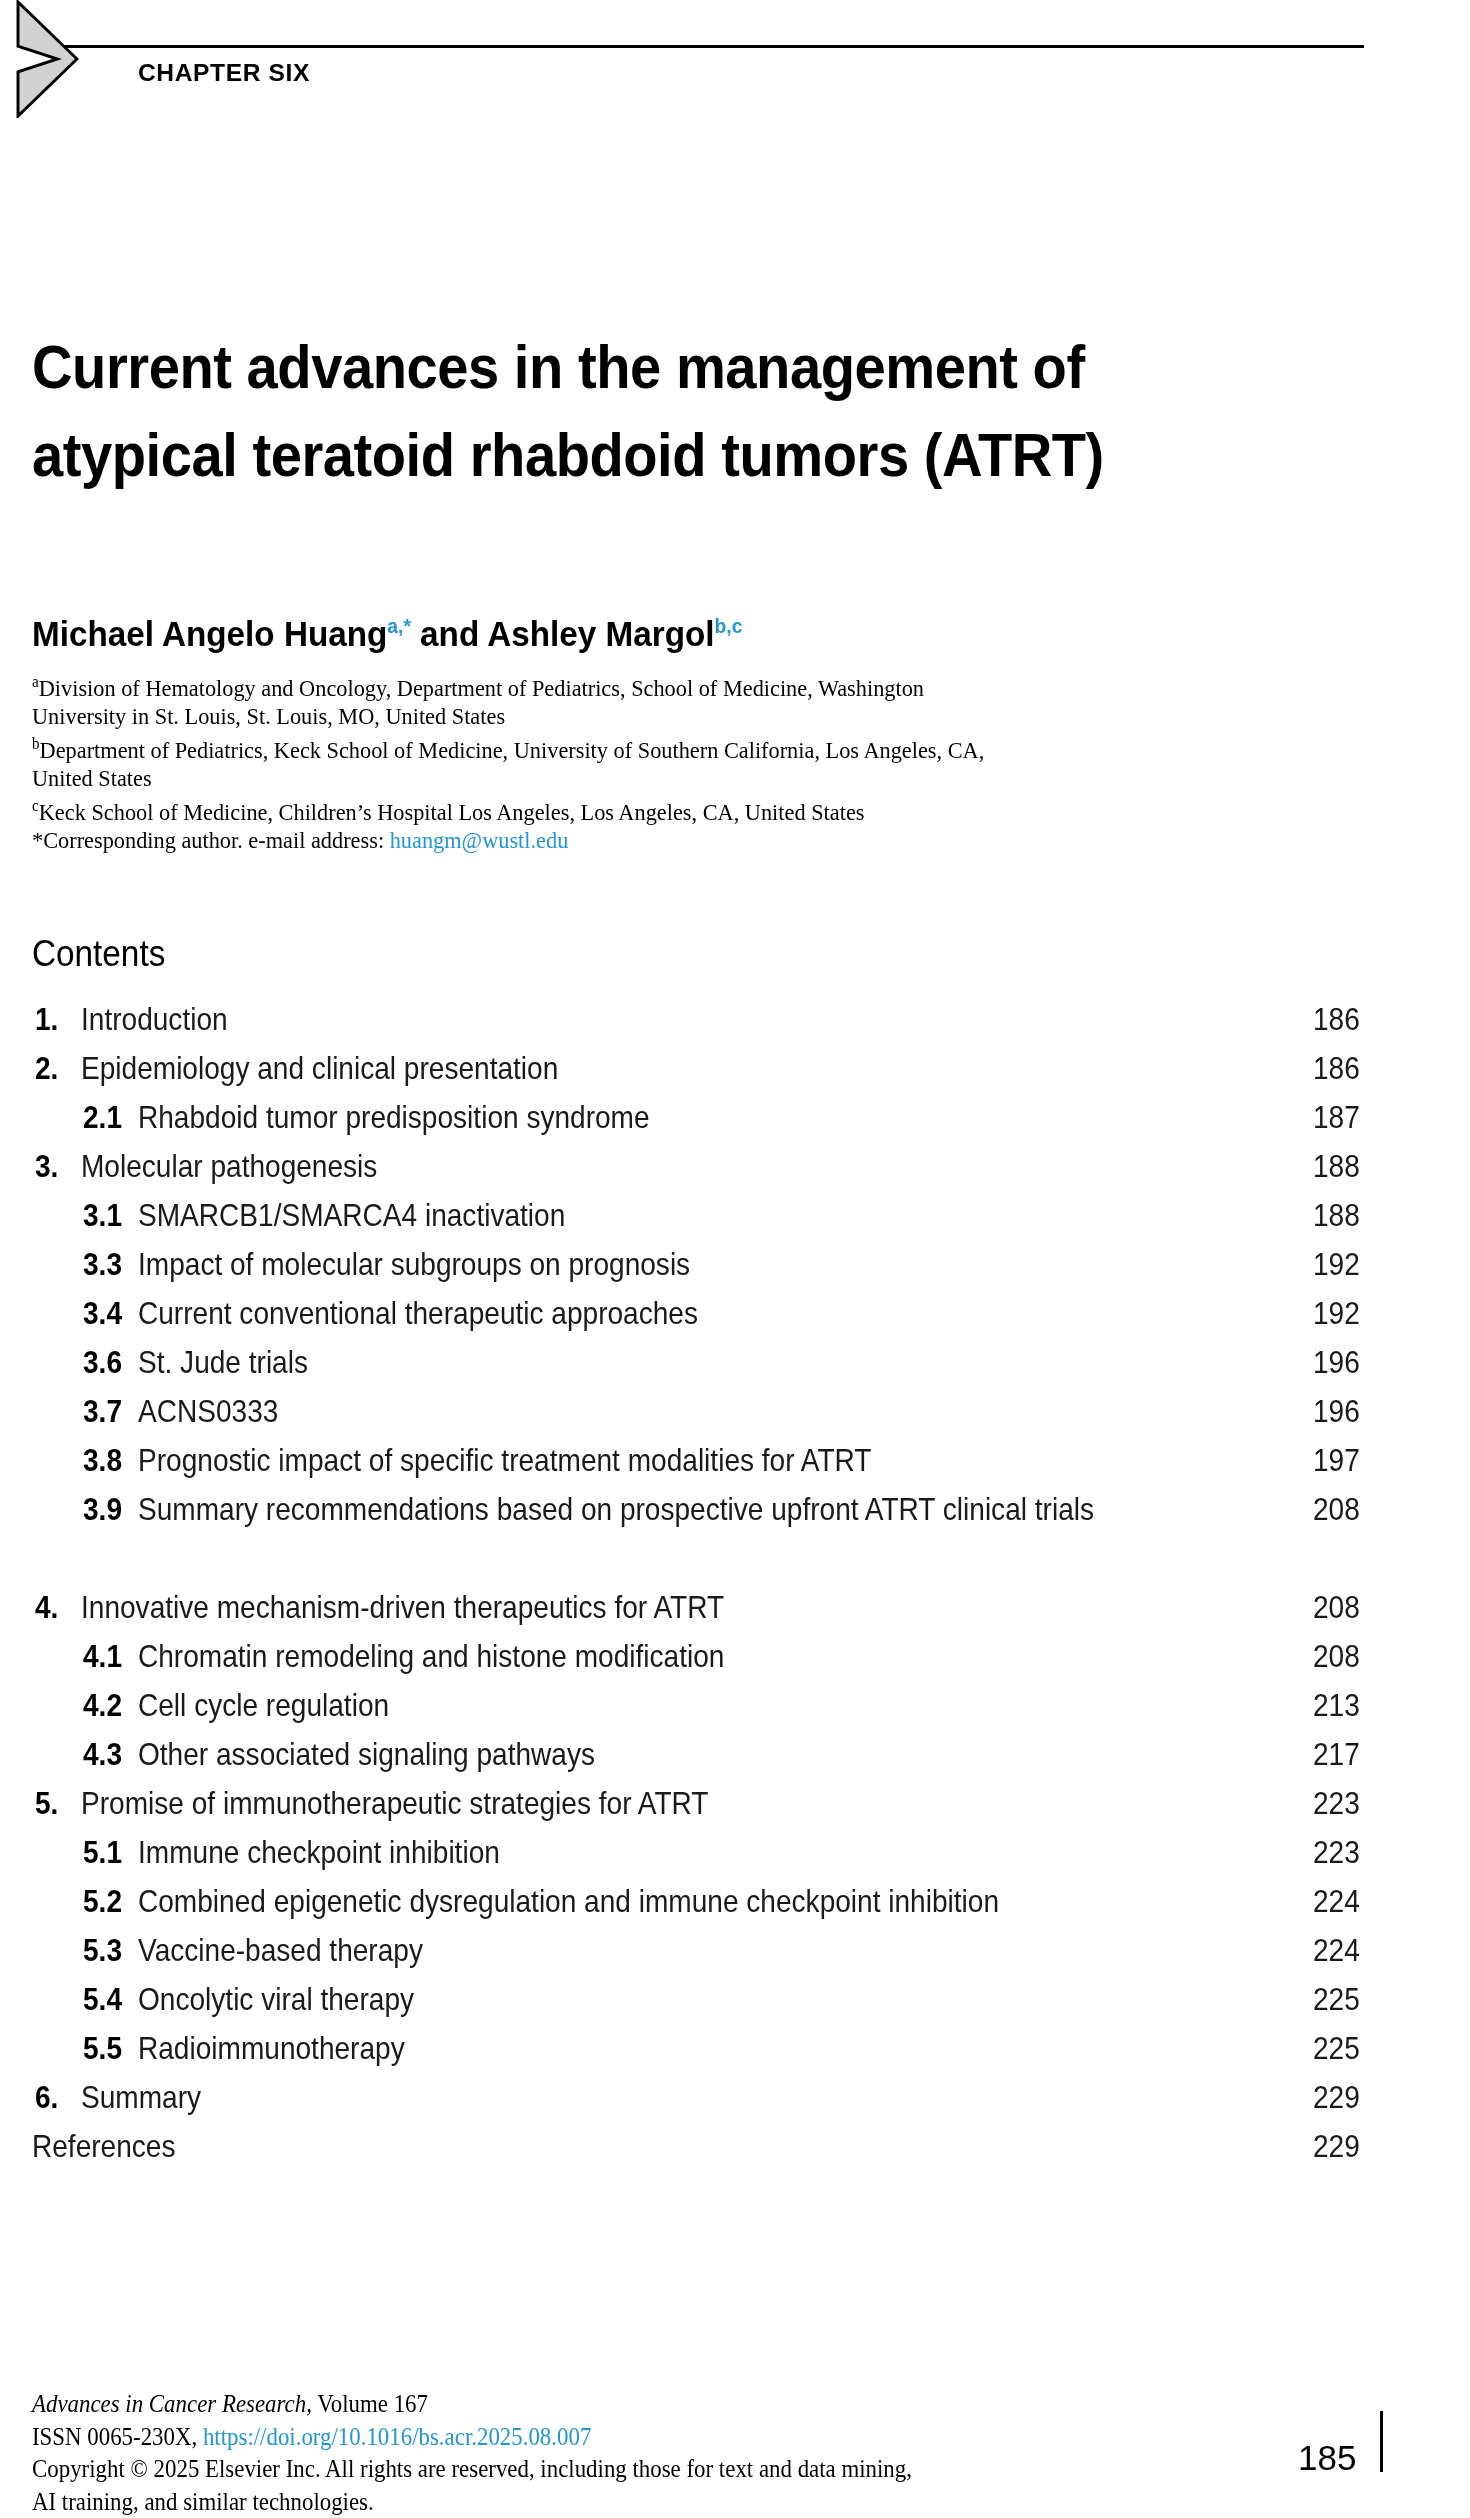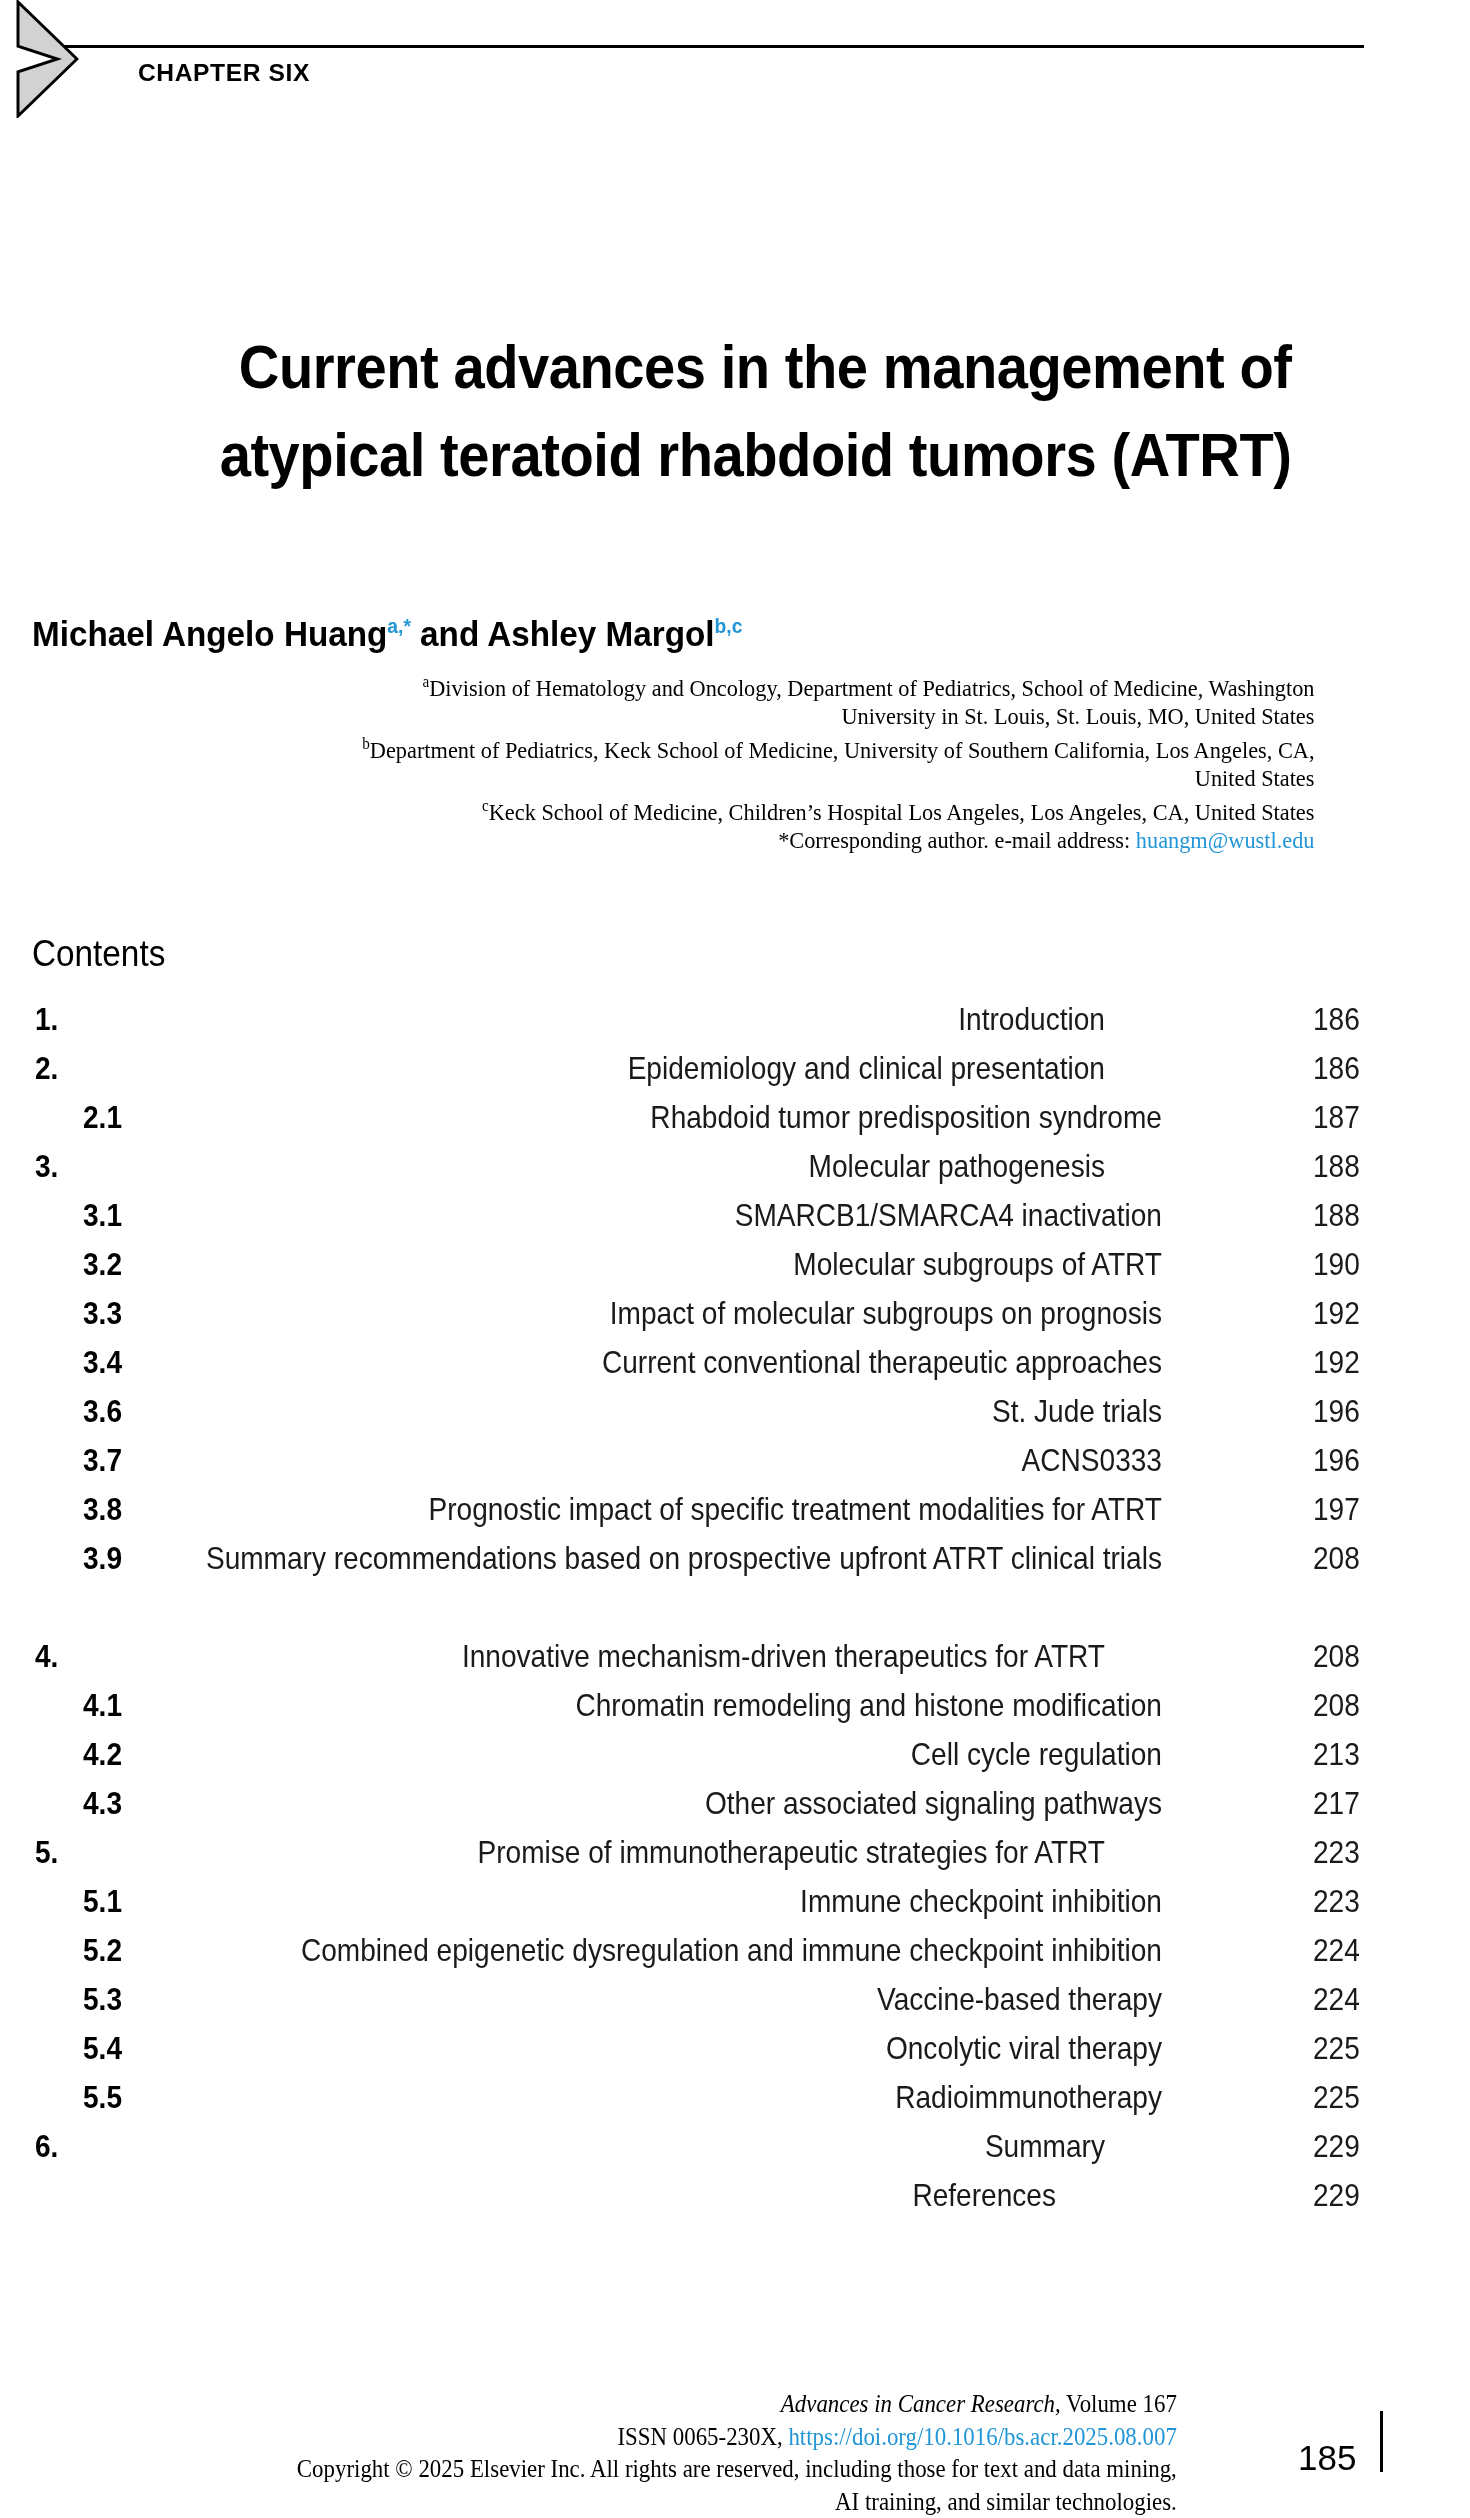--- a/index.html
+++ b/index.html
@@ -8,21 +8,20 @@
     background: #ffffff;
   }
   .page {
     position: relative;
     width: 1393px;
     height: 2519px;
     background: #ffffff;
     overflow: hidden;
     font-family: "Liberation Sans", sans-serif;
     color: #000000;
-    text-align: right;
   }
 
   
   .chapter-band {
     position: absolute;
     left: 0;
     top: 0;
     width: 1471px;
     height: 128px;
   }
@@ -254,25 +253,20 @@
         <span class="toc-num">3.</span>
         <span class="toc-label">Molecular pathogenesis</span>
         <span class="toc-page">188</span>
       </div>
       <div class="toc-row lvl2">
         <span class="toc-num">3.1</span>
         <span class="toc-label">SMARCB1/SMARCA4 inactivation</span>
         <span class="toc-page">188</span>
       </div>
       <div class="toc-row lvl2">
-        <span class="toc-num">3.2</span>
-        <span class="toc-label">Molecular subgroups of ATRT</span>
-        <span class="toc-page">190</span>
-      </div>
-      <div class="toc-row lvl2">
         <span class="toc-num">3.3</span>
         <span class="toc-label">Impact of molecular subgroups on prognosis</span>
         <span class="toc-page">192</span>
       </div>
       <div class="toc-row lvl2">
         <span class="toc-num">3.4</span>
         <span class="toc-label">Current conventional therapeutic approaches</span>
         <span class="toc-page">192</span>
       </div>
       <div class="toc-row lvl2">

